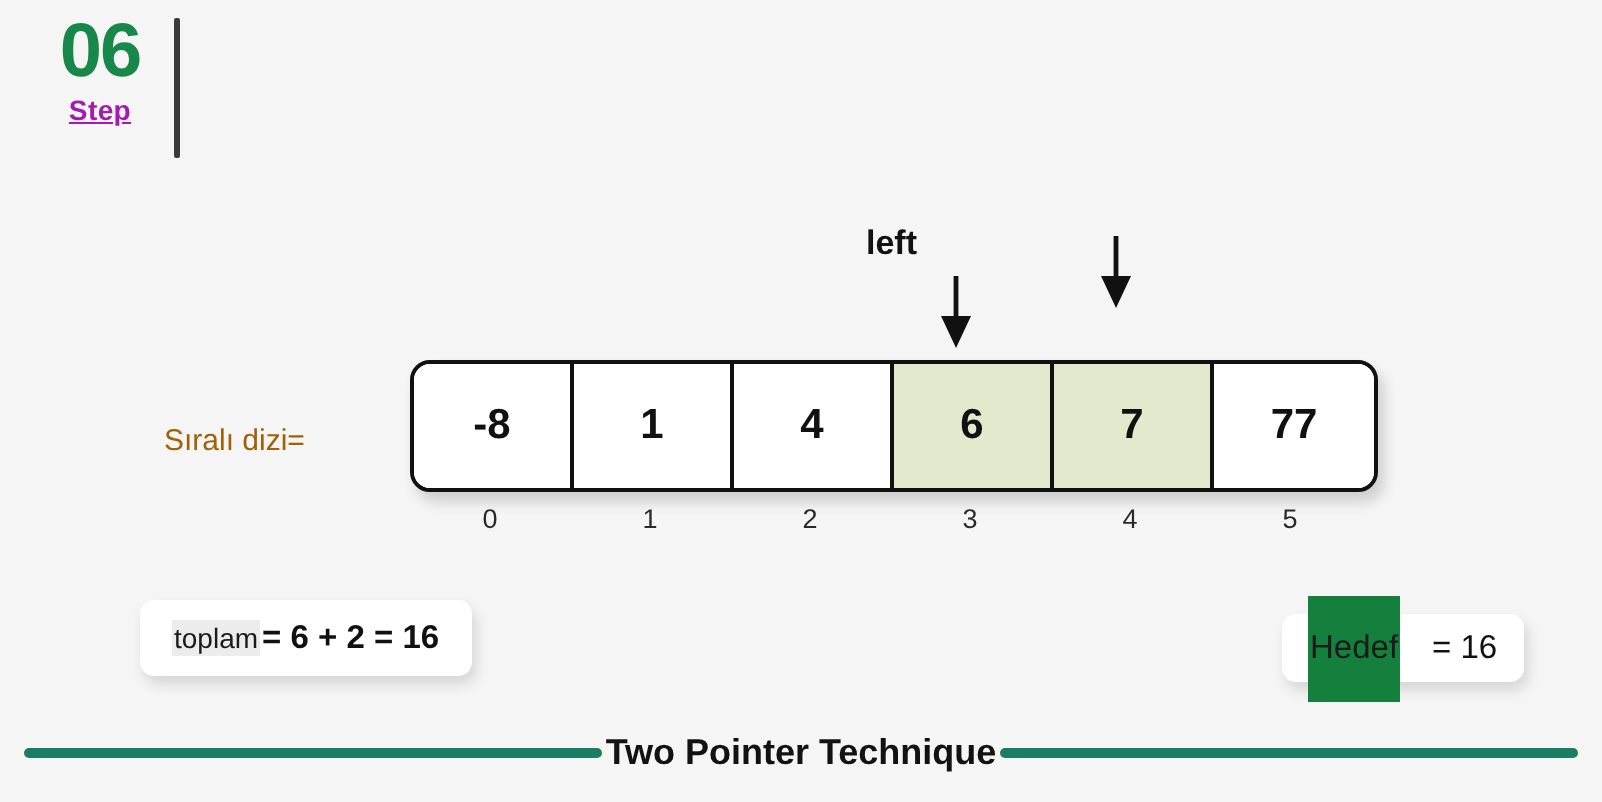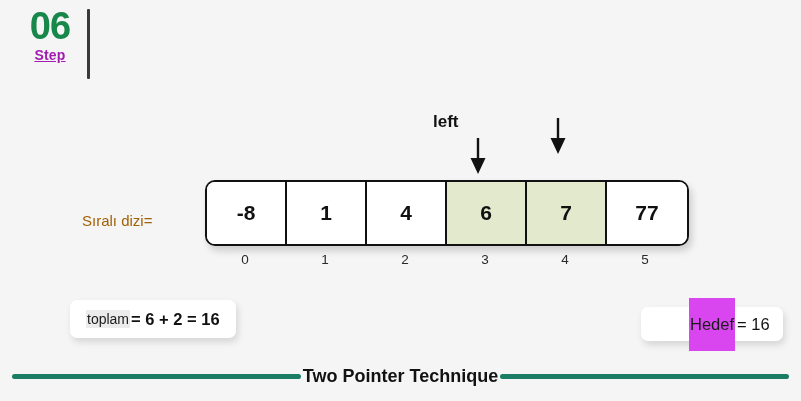--- a/index.html
+++ b/index.html
@@ -176,28 +176,27 @@
   }
   #hedef-box {
     left: 641px;
     top: 307px;
     height: 34px;
     padding: 0 13px;
   }
   #hedef-key {
     font-size: 16.5px;
     color: #1b1b1b;
-    background: #d946ef;
+    background: #15803d;
     padding: 17px 1px;
-    margin-left: 35px;
   }
   #hedef-val {
     font-size: 16.5px;
     color: #111;
-    margin-left: 2px;
+    margin-left: 16px;
   }
 
   
   #footer {
     position: absolute;
     left: 0;
     bottom: 14px;
     width: 801px;
     display: flex;
     align-items: center;

